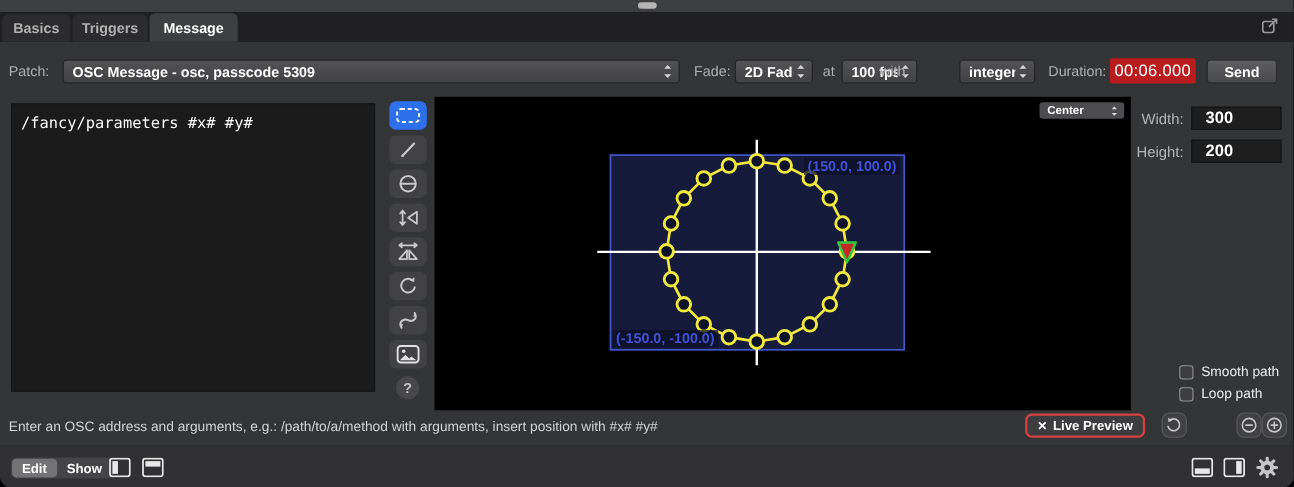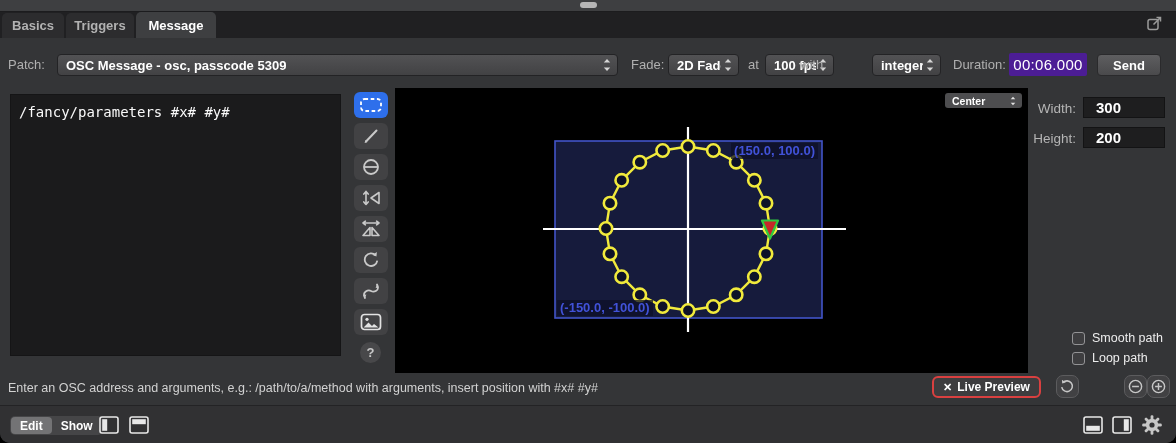--- a/index.html
+++ b/index.html
@@ -32,21 +32,21 @@
   .dd-stepper{width:14px;display:flex;align-items:center;justify-content:center;margin-right:3px;flex:none;}
   #dd-patch{left:57px;width:561px;}
   #lbl-patch{left:8px;}
   #lbl-fade{left:631px;}
   #dd-fade{left:668px;width:71px;}
   #lbl-at{left:748px;}
   #dd-fps{left:765px;width:69px;}
   #lbl-with{left:800px;}
   #dd-args{left:872px;width:69px;}
   #lbl-duration{left:953px;}
-  .duration-input{position:absolute;left:1009px;top:53px;width:78px;height:23px;background:#4c1d95;border-radius:2px;
+  .duration-input{position:absolute;left:1009px;top:53px;width:78px;height:23px;background:#b91c1c;border-radius:2px;
     color:#fff;font-size:15px;display:flex;align-items:center;justify-content:center;letter-spacing:.3px;}
   .send-btn{position:absolute;left:1097px;top:54px;width:64px;height:22px;box-sizing:border-box;
     background:linear-gradient(#5e5e60,#4a4a4c);border:1px solid #2a2a2c;border-radius:4px;
     color:#fff;font-weight:bold;font-size:13px;display:flex;align-items:center;justify-content:center;cursor:default;}
 
   
   .editor{position:absolute;left:10px;top:94px;width:331px;height:262px;box-sizing:border-box;
     background:#1b1b1c;border:1px solid #151516;}
   .editor .text{padding:9px 8px;font-family:"DejaVu Sans Mono",monospace;font-size:14px;color:#fafafa;white-space:pre;}
 

